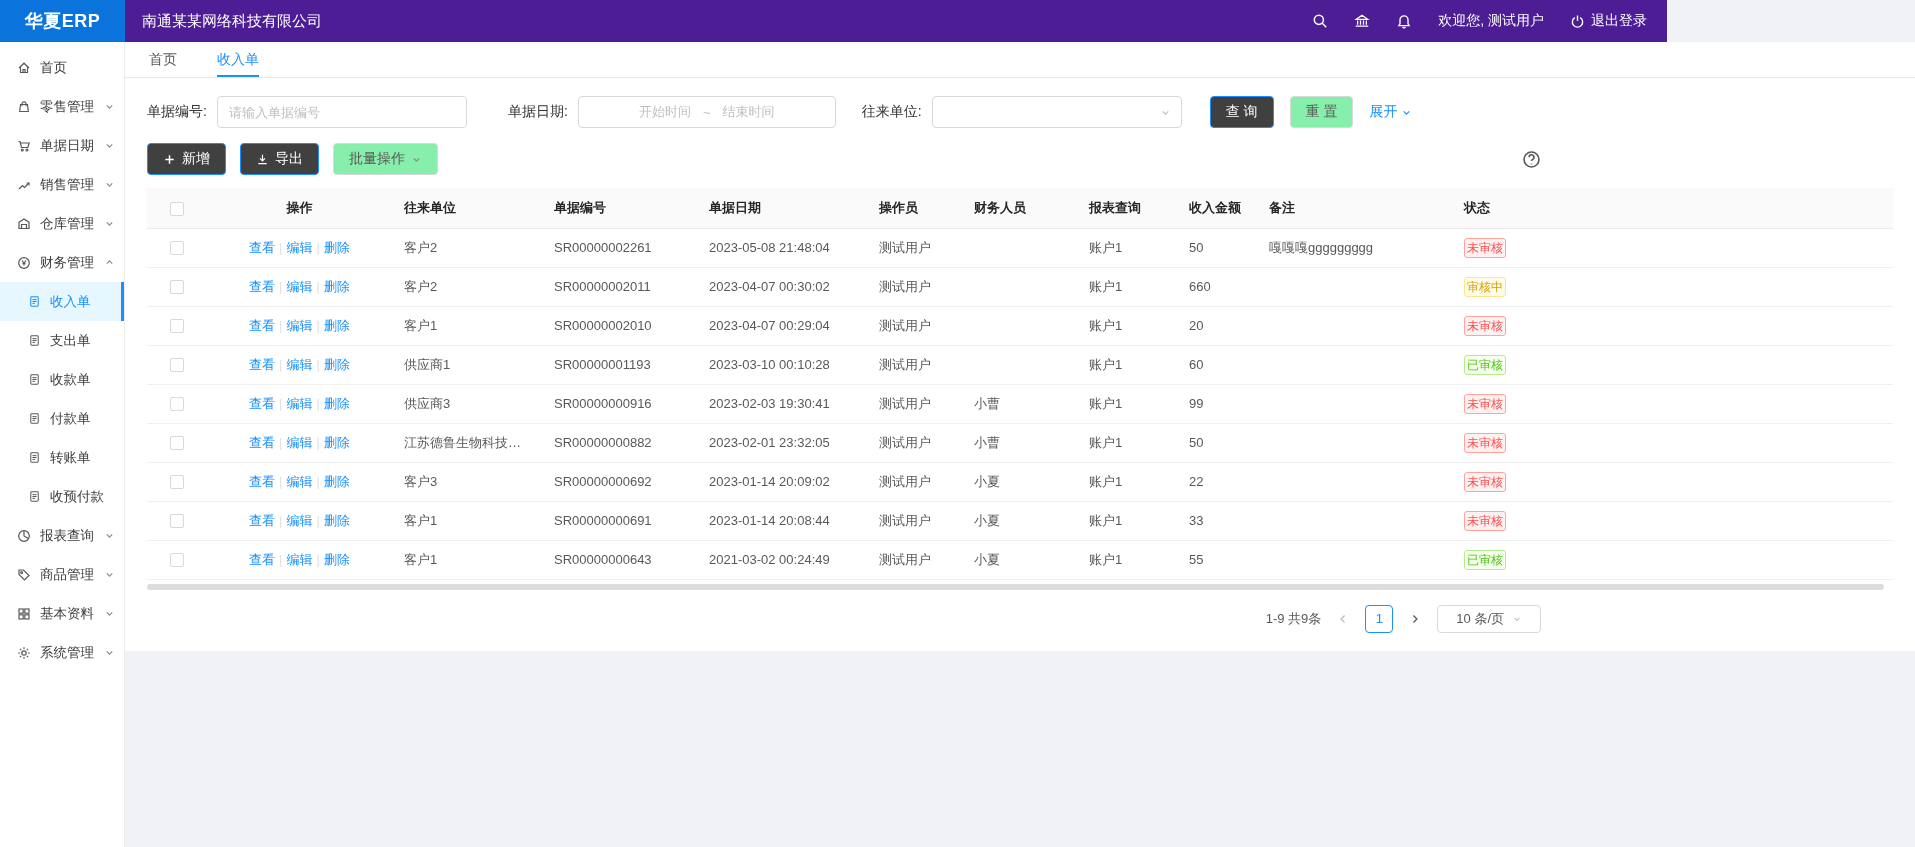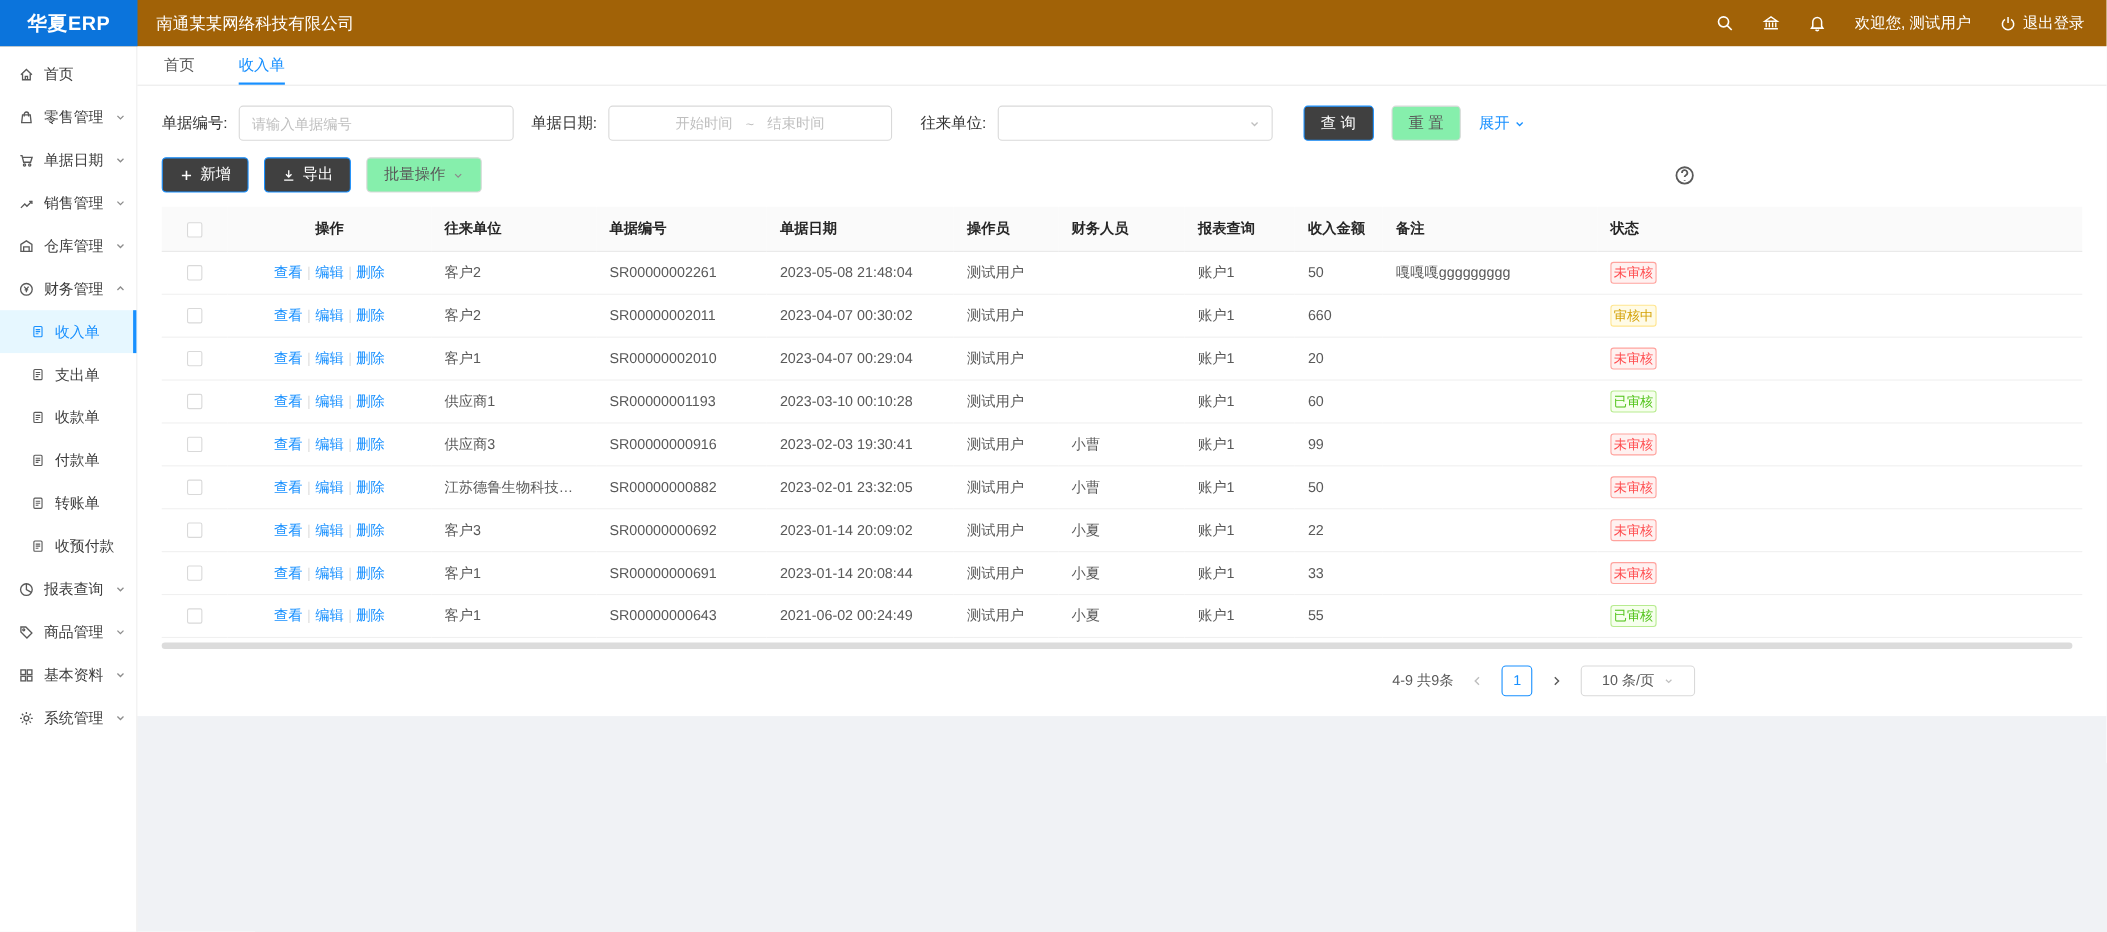--- a/index.html
+++ b/index.html
@@ -1,21 +1,21 @@
 <!DOCTYPE html>
 <html><head>
 <meta charset="utf-8">
 <style>
   *{margin:0;padding:0;box-sizing:border-box}
   body{width:1915px;height:847px;overflow:hidden;background:#f0f2f5;
        font-family:"Liberation Sans","DejaVu Sans",sans-serif;font-size:14px;color:#404040}
   svg{display:block;width:100%;height:100%}
 
   
-  .header{position:absolute;top:0;left:0;width:1915px;height:42px;background:#a16207;
+  .header{position:absolute;top:0;left:0;width:1667px;height:42px;background:#4c1d95;
           display:flex;align-items:center;z-index:5}
   .logo{width:125px;height:42px;background:#0b74dc;color:#fff;font-size:18px;font-weight:700;
         display:flex;align-items:center;justify-content:center;letter-spacing:.5px;cursor:pointer}
   .company{color:#fff;font-size:15px;margin-left:17px}
   .header-right{margin-left:auto;display:flex;align-items:center;gap:26px;padding-right:20px;color:#fff}
   .h-icons{display:flex;align-items:center;gap:26px}
   .h-ic{width:16px;height:16px;color:#fff;cursor:pointer;display:inline-block}
   .logout{display:flex;align-items:center;gap:6px;cursor:pointer}
   .logout .h-ic{width:15px;height:15px}
 
@@ -41,21 +41,21 @@
   .tab.active{color:#1890ff;border-bottom-color:#1890ff}
   .card{background:#fff;padding:18px 22px 18px 22px;min-height:562px}
 
   
   .filters{display:flex;align-items:center;margin-bottom:15px;color:#333}
   .f-label{margin-right:10px;white-space:nowrap}
   .inp{height:32px;border:1px solid #d9d9d9;border-radius:4px;background:#fff;
        display:flex;align-items:center;padding:0 11px;font-size:13px}
   input.inp{display:inline-block;font-family:inherit;outline:none;color:#404040}
   input.inp::placeholder{color:#bfbfbf}
-  .bill{width:250px;margin-right:16px}
+  .bill{width:250px;margin-right:41px}
   .daterange{width:258px;margin-right:26px;justify-content:center;gap:12px;cursor:pointer}
   .ph{color:#bfbfbf}
   .select{width:250px;margin-right:28px;position:relative;cursor:pointer}
   .sel-chev{position:absolute;right:10px;top:10px;width:11px;height:11px;color:#bfbfbf}
   .btn{height:32px;padding:0 15px;border:1px solid #d9d9d9;border-radius:4px;background:#86efac;
        color:#595959;font-size:14px;display:inline-flex;align-items:center;justify-content:center;
        gap:6px;cursor:pointer;font-family:inherit;white-space:nowrap}
   .btn.primary{background:#404040;border-color:#1890ff;color:#fff}
   .filters .btn{margin-right:16px}
   .expand{color:#1890ff;display:inline-flex;align-items:center;gap:4px;cursor:pointer}
@@ -556,37 +556,37 @@
             <td>账户1</td>
             <td>33</td>
             <td></td>
             <td><span class="tag tag-red">未审核</span></td>
           </tr>
           <tr>
             <td class="col-check"><span class="checkbox"></span></td>
             <td class="col-actions"><a class="link">查看</a><span class="sep">|</span><a class="link">编辑</a><span class="sep">|</span><a class="link">删除</a></td>
             <td>客户1</td>
             <td>SR00000000643</td>
-            <td>2021-06-02 00:24:49</td>
+            <td>2021-03-02 00:24:49</td>
             <td>测试用户</td>
             <td>小夏</td>
             <td>账户1</td>
             <td>55</td>
             <td></td>
             <td><span class="tag tag-green">已审核</span></td>
           </tr>
         </tbody>
     </table>
 
     <div class="hscroll">
         <div class="thumb"></div>
       </div>
 
     <div class="pagination">
-      <span>4-9 共9条</span>
+      <span>1-9 共9条</span>
       <span class="pg-btn pg-prev">
           <span class="pg-ic">
             <svg viewBox="0 0 14 14" fill="none" stroke="currentColor" stroke-width="1.5">
               <path d="M8.8 3 L4.8 7 L8.8 11"></path>
             </svg>
           </span>
         </span>
       <span class="pg-btn pg-page">1</span>
       <span class="pg-btn pg-next">
           <span class="pg-ic">

